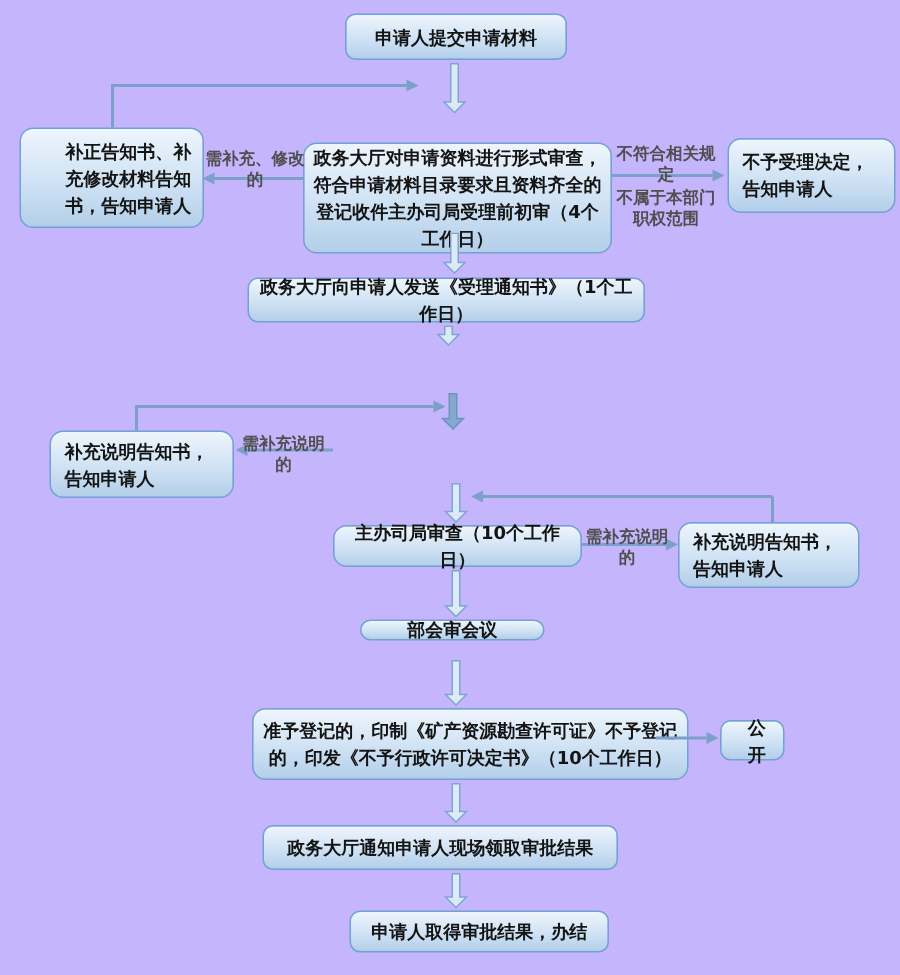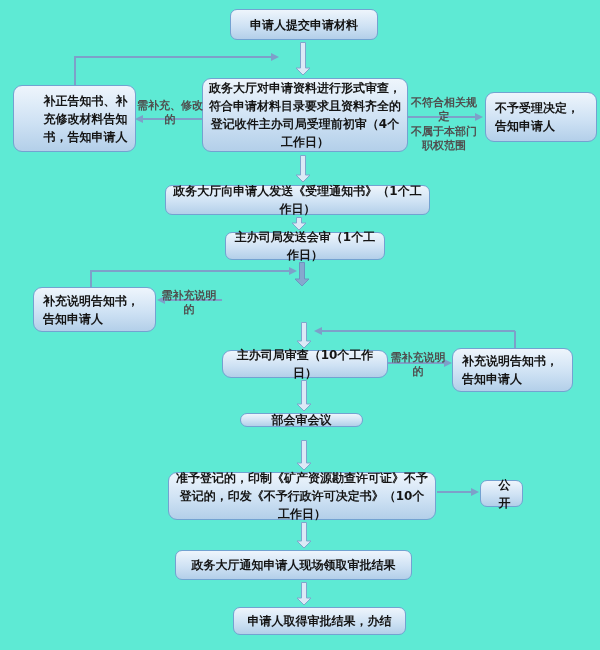--- a/index.html
+++ b/index.html
@@ -1,17 +1,17 @@
 <!DOCTYPE html>
 <html><head>
 <meta charset="utf-8">
 <style>
   html,body{margin:0;padding:0;background:#fff;}
   #canvas{
-    position:relative;width:600px;height:650px;background:#5eead4;overflow:hidden;
+    position:relative;width:600px;height:650px;background:#c4b5fd;overflow:hidden;
     font-family:"DejaVu Sans","Liberation Sans",sans-serif;
   }
   .node{
     position:absolute;display:flex;align-items:center;justify-content:center;
     text-align:center;box-sizing:border-box;
     background:linear-gradient(180deg,#eef5fc 0%,#cfe2f4 55%,#b3cfe9 100%);
     border:1.4px solid #73a2d1;border-radius:9px;
     font-size:12px;font-weight:bold;color:#141414;line-height:1.5;padding:2px 6px;
   }
   .node.small{border-radius:7px;}
@@ -29,40 +29,39 @@
   }
   svg.barrow{position:absolute;}
 </style>
 </head>
 <body>
 
 <div id="canvas">
 
   <div class="node small" style="left:230px;top:9px;width:148px;height:31px;">申请人提交申请材料</div>
 
-  <div class="node" style="left:202px;top:78px;width:206px;height:74px;">政务大厅对申请资料进行形式审查，符合申请材料目录要求且资料齐全的登记收件主办司局受理前初审（4个工作日）</div>
+  <div class="node" style="left:202px;top:95px;width:206px;height:74px;">政务大厅对申请资料进行形式审查，符合申请材料目录要求且资料齐全的登记收件主办司局受理前初审（4个工作日）</div>
 
   <div class="node" style="left:13px;top:85px;width:123px;height:67px;padding-left:28px;">补正告知书、补充修改材料告知书，告知申请人</div>
 
   <div class="node ta-l" style="left:485px;top:92px;width:112px;height:50px;">不予受理决定，告知申请人</div>
 
   <div class="node small" style="left:165px;top:185px;width:265px;height:30px;">政务大厅向申请人发送《受理通知书》（1个工作日）</div>
 
-  <div class="node small" style="left:225px;top:232px;width:160px;height:28px;">主办司局发送会审（1个工作日）</div>
 
   <div class="node ta-l" style="left:33px;top:287px;width:123px;height:45px;">补充说明告知书，告知申请人</div>
 
 
   <div class="node" style="left:222px;top:350px;width:166px;height:28px;">主办司局审查（10个工作日）</div>
 
   <div class="node ta-l" style="left:452px;top:348px;width:121px;height:44px;">补充说明告知书，告知申请人</div>
 
   <div class="node small" style="left:240px;top:413px;width:123px;height:14px;">部会审会议</div>
 
-  <div class="node" style="left:168px;top:472px;width:268px;height:48px;">准予登记的，印制《矿产资源勘查许可证》不予登记的，印发《不予行政许可决定书》（10个工作日）</div>
+  <div class="node" style="left:168px;top:472px;width:291px;height:48px;">准予登记的，印制《矿产资源勘查许可证》不予登记的，印发《不予行政许可决定书》（10个工作日）</div>
 
   <div class="node small" style="left:480px;top:480px;width:43px;height:27px;padding-left:12px;">公开</div>
 
   <div class="node small" style="left:175px;top:550px;width:237px;height:30px;">政务大厅通知申请人现场领取审批结果</div>
 
   <div class="node small" style="left:233px;top:607px;width:173px;height:28px;">申请人取得审批结果，办结</div>
 
   <svg class="barrow" style="left:295px;top:42px;" width="16" height="34">
       <polygon points="5.5,0.5 10.5,0.5 10.5,26 15,26 8,33 1,26 5.5,26" fill="#dce9f6" stroke="#7ea6cd" stroke-width="1"></polygon>
     </svg>

